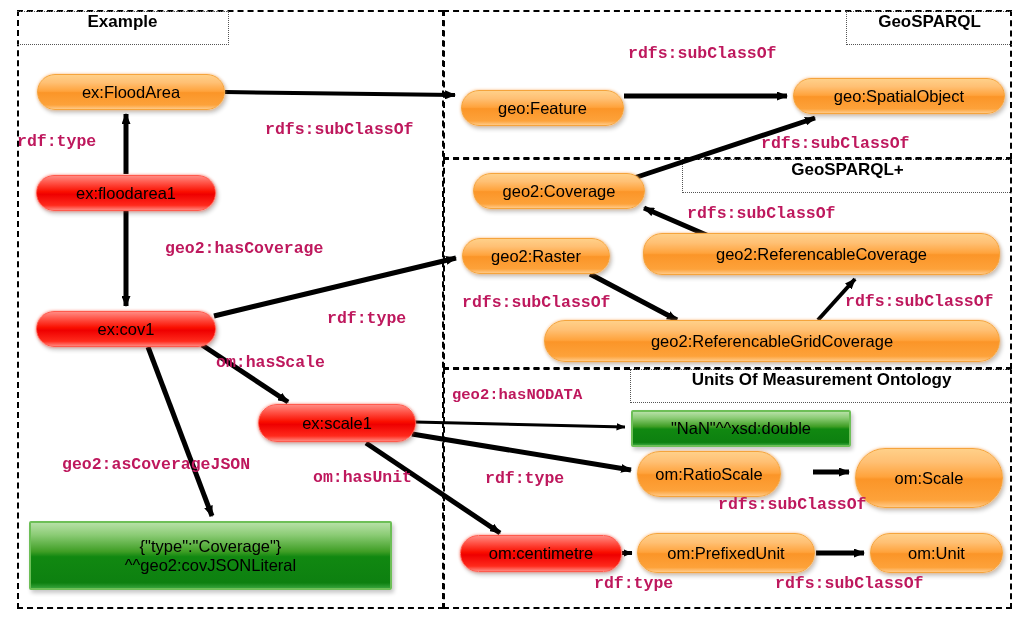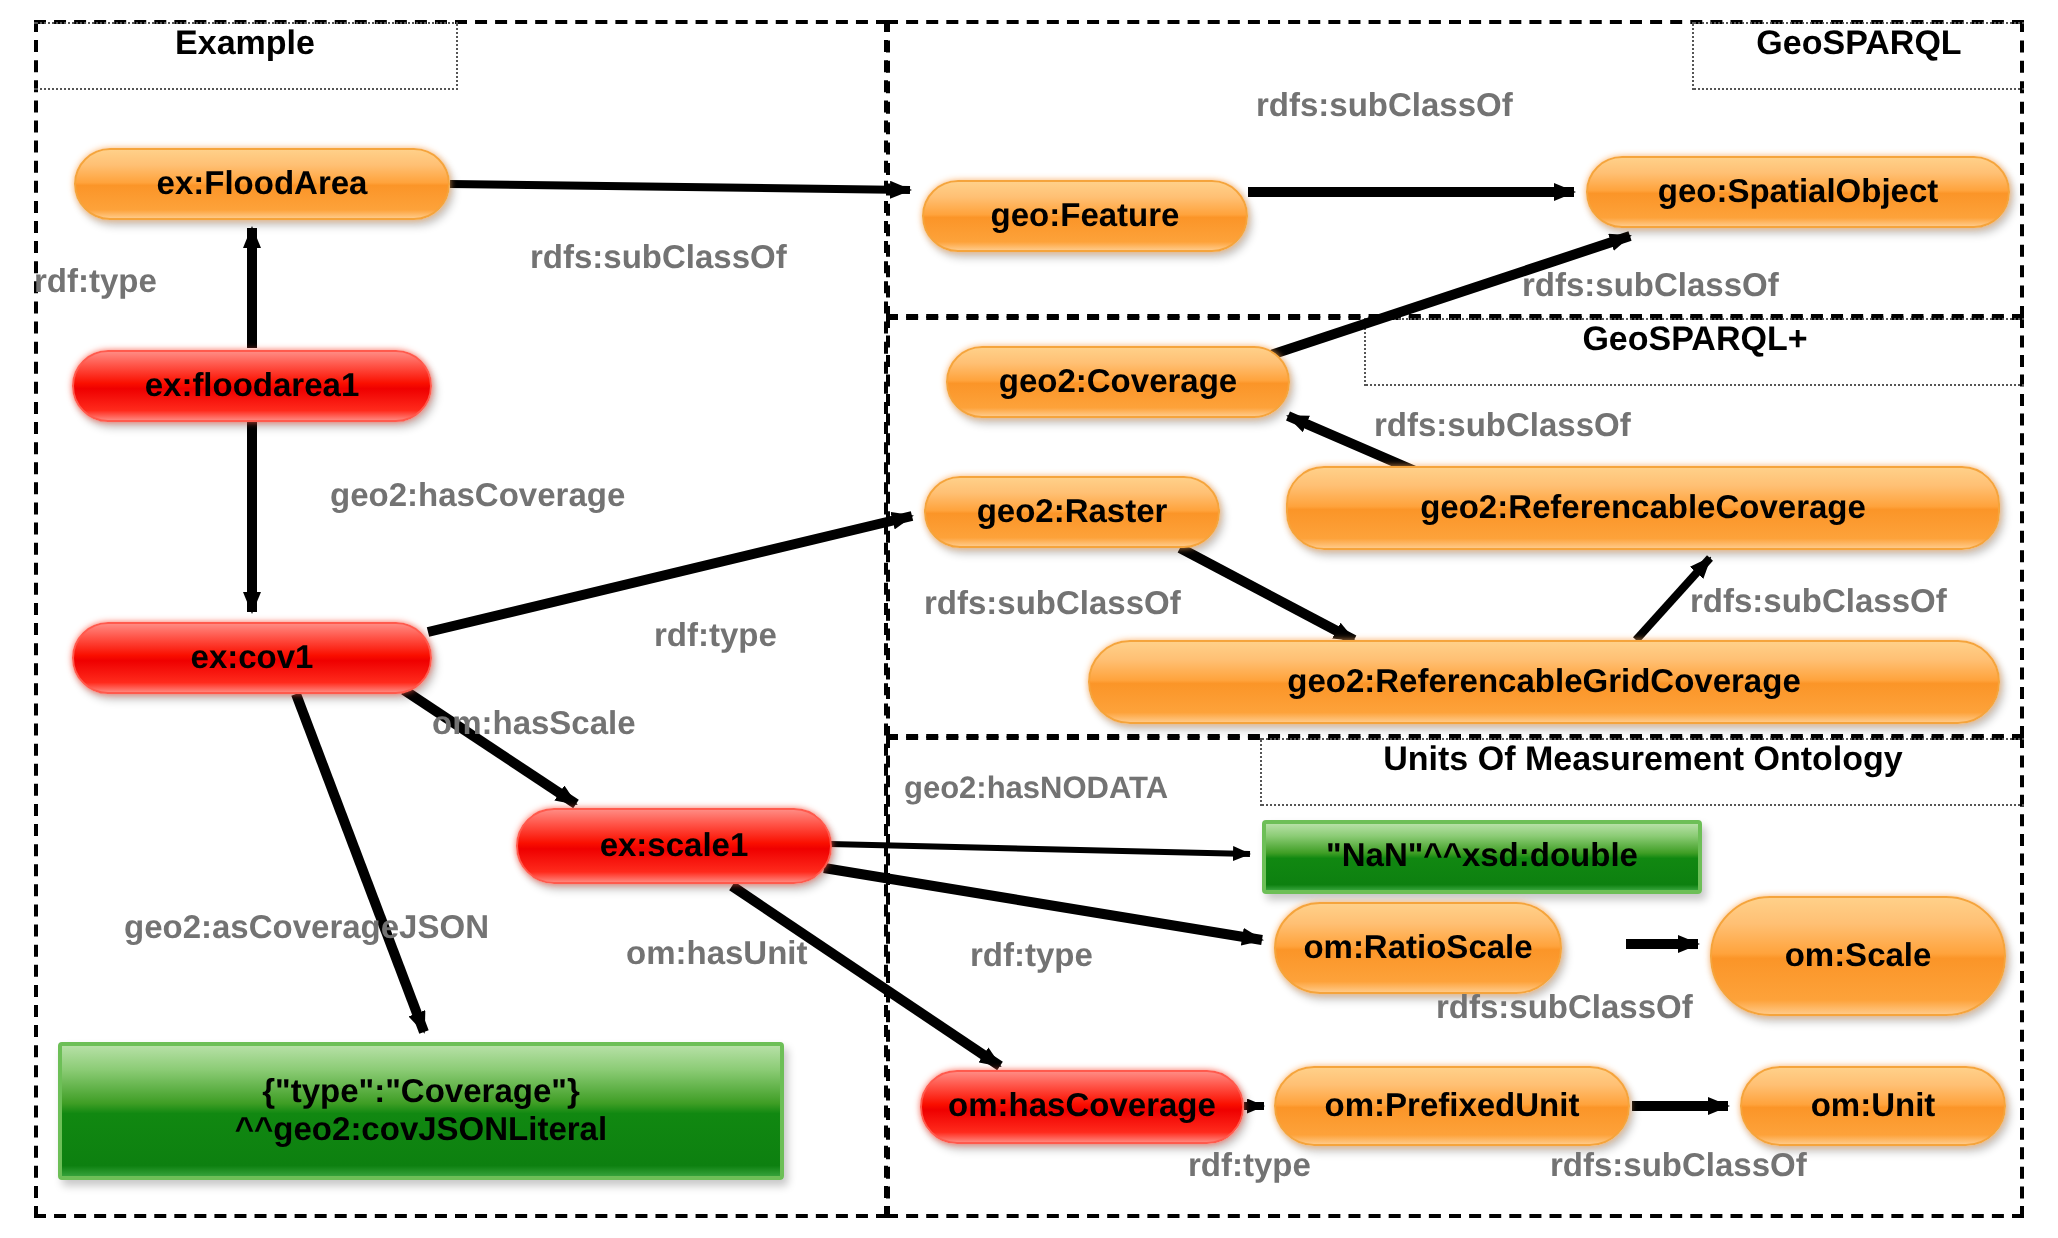--- a/index.html
+++ b/index.html
@@ -40,21 +40,21 @@
   .title-noright { border-right: none; }
 
   
   .node {
     position: absolute;
     box-sizing: border-box;
     display: flex;
     align-items: center;
     justify-content: center;
     text-align: center;
-    font-weight: bold;
+    font-weight: normal;
     font-size: 16.5px;
     color: #000;
     white-space: nowrap;
     z-index: 5;
   }
   .node.ellipse {
     border-radius: 999px;
   }
   .node.orange {
     background: linear-gradient(to bottom,
@@ -76,23 +76,24 @@
     box-shadow: 2px 3px 4px rgba(0,0,0,.22);
     line-height: 1.12;
     flex-direction: column;
   }
 
   
   .elabel {
     position: absolute;
     font-weight: bold;
     font-size: 16.5px;
-    color: #737373;
+    color: #be185d;
     white-space: nowrap;
     z-index: 6;
+    font-family: Liberation Mono, monospace;
   }
   .elabel.small { font-size: 15.5px; }
 
   svg.edges {
     position: absolute;
     left: 0; top: 0;
     width: 1029px;
     height: 619px;
     z-index: 3;
     pointer-events: none;
@@ -223,21 +224,21 @@
 
   <div class="node ellipse orange" style="left:637px; top:451px; width:144px; height:46px;">
     <span>om:RatioScale</span>
   </div>
 
   <div class="node ellipse orange" style="left:855px; top:448px; width:148px; height:60px;">
     <span>om:Scale</span>
   </div>
 
   <div class="node ellipse red" style="left:460px; top:535px; width:162px; height:37px;">
-    <span>om:hasCoverage</span>
+    <span>om:centimetre</span>
   </div>
 
   <div class="node ellipse orange" style="left:637px; top:533px; width:178px; height:40px;">
     <span>om:PrefixedUnit</span>
   </div>
 
   <div class="node ellipse orange" style="left:870px; top:533px; width:133px; height:40px;">
     <span>om:Unit</span>
   </div>
 

